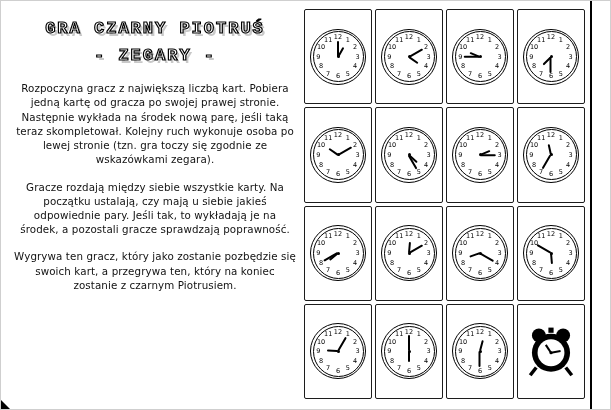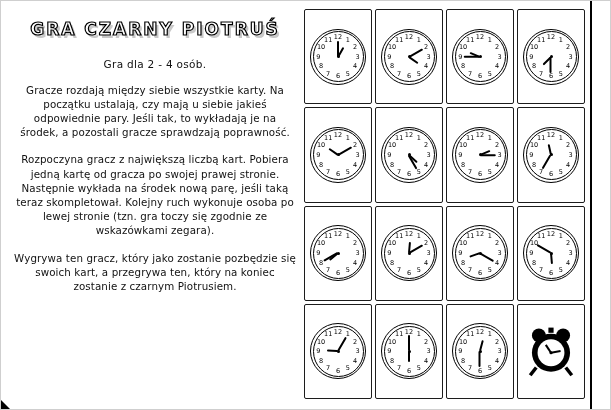--- a/index.html
+++ b/index.html
@@ -12,20 +12,21 @@
   
   #instructions {
     position:absolute; left:12px; top:6px; width:284px;
     text-align:center;
   }
   .game-title {
     font-weight:bold; font-size:17px; line-height:1.45; letter-spacing:2px;
     color:#ffffff; -webkit-text-stroke:1.2px #000;
     text-shadow:2.5px 2.5px 0 #c9c9c9;
     margin-top:10px;
+    font-family:Liberation Mono, monospace;
   }
   .game-subtitle-line { margin-top:2px; }
   .subtitle {
     font-size:10.5px; margin-top:16px; margin-bottom:4px; letter-spacing:0.3px;
   }
   .para {
     font-size:10.3px; line-height:1.38; letter-spacing:0.1px;
     margin:13px 0 0 0;
   }
 
@@ -72,24 +73,24 @@
   }
 </style>
 </head>
 <body>
 
 <div id="page">
 
   <div id="instructions">
     <div class="game-title">
       <div>GRA CZARNY PIOTRUŚ</div>
+      <div class="game-subtitle-line">- ZEGARY -</div>
     </div>
-    <div class="subtitle">Gra dla 2 - 4 osób.</div>
+    <p class="para">Rozpoczyna gracz z największą liczbą kart. Pobiera jedną kartę od gracza po swojej prawej stronie. Następnie wykłada na środek nową parę, jeśli taką teraz skompletował. Kolejny ruch wykonuje osoba po lewej stronie (tzn. gra toczy się zgodnie ze wskazówkami zegara).</p>
     <p class="para">Gracze rozdają między siebie wszystkie karty. Na początku ustalają, czy mają u siebie jakieś odpowiednie pary. Jeśli tak, to wykładają je na środek, a pozostali gracze sprawdzają poprawność.</p>
-    <p class="para">Rozpoczyna gracz z największą liczbą kart. Pobiera jedną kartę od gracza po swojej prawej stronie. Następnie wykłada na środek nową parę, jeśli taką teraz skompletował. Kolejny ruch wykonuje osoba po lewej stronie (tzn. gra toczy się zgodnie ze wskazówkami zegara).</p>
     <p class="para">Wygrywa ten gracz, który jako zostanie pozbędzie się swoich kart, a przegrywa ten, który na koniec zostanie z czarnym Piotrusiem.</p>
   </div>
 
   <div id="clock-grid">
       <div class="card">
         <div class="ring">
           <div class="face">
             <span class="num" style="left: 70%; top: 15.359%;">1</span>
             <span class="num" style="left: 84.641%; top: 30%;">2</span>
             <span class="num" style="left: 90%; top: 50%;">3</span>

